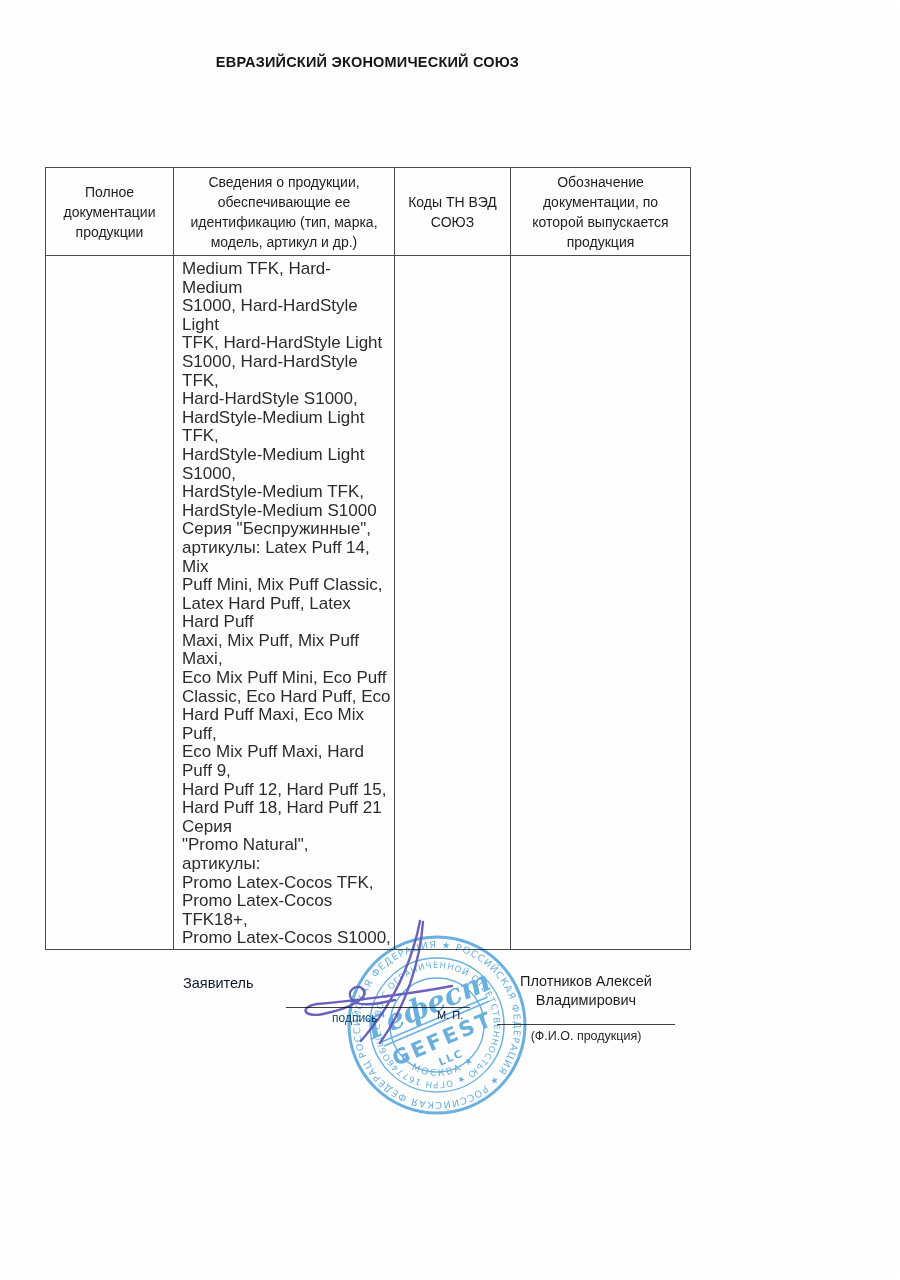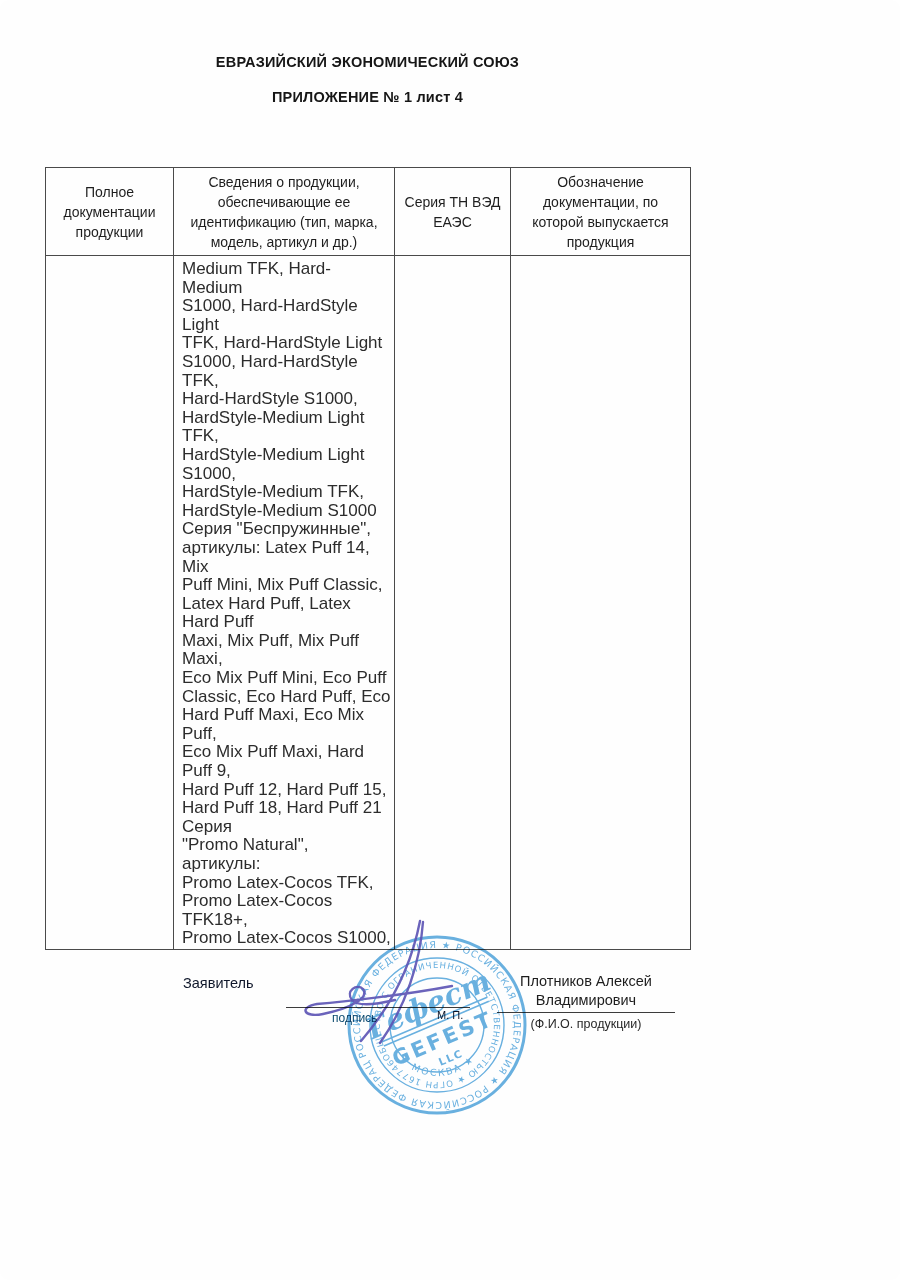--- a/index.html
+++ b/index.html
@@ -34,49 +34,48 @@
 
   .sig-label{position:absolute;font-size:14.5px;color:#0f172a;}
   #applicant-label{left:183px;top:975px;}
   .sig-line-left{position:absolute;left:286px;top:1007px;width:184px;border-top:1.6px solid #3c3c3c;}
   #signature-caption{left:332px;top:1011px;font-size:12px;color:#0c4a6e;}
   #seal-label{left:437px;top:1009px;font-size:11px;}
   .name-block{
     position:absolute;left:497px;top:972px;width:178px;text-align:center;
     font-size:14.5px;line-height:18.5px;color:#1d1d1d;
   }
-  .name-lines{white-space:pre-line;border-bottom:1.6px solid #3c3c3c;padding-bottom:3px;}
+  .name-lines{white-space:pre-line;border-bottom:1.6px solid #3c3c3c;padding-bottom:15px;}
   .name-caption{font-size:12.5px;margin-top:2px;color:#262626;}
 
   svg.ink-overlay{
     position:absolute;left:0;top:0;pointer-events:none;
     mix-blend-mode:multiply;
   }
   .stamp-text{font-family:"DejaVu Sans",sans-serif;}
 </style>
 </head>
 <body>
 
 <div class="page">
 
   <div id="hdr1" class="doc-header">ЕВРАЗИЙСКИЙ ЭКОНОМИЧЕСКИЙ СОЮЗ</div>
-  <div id="hdr2" class="doc-header">ПРИЛОЖЕНИЕ № 1 лист 4</div>
 
   <table class="products">
     <colgroup>
       <col style="width:128px">
         <col style="width:221px">
         <col style="width:116px">
         <col style="width:180px">
     </colgroup>
     <tbody>
       <tr class="head-row">
         <td class="c1h">Полное документации продукции</td>
         <td class="c2h">Сведения о продукции, обеспечивающие ее идентификацию (тип, марка, модель, артикул и др.)</td>
-        <td class="c3h">Серия ТН ВЭД ЕАЭС</td>
+        <td class="c3h">Коды ТН ВЭД СОЮЗ</td>
         <td class="c4h">Обозначение документации, по которой выпускается продукция</td>
       </tr>
       <tr class="body-row">
         <td></td>
         <td>
           <div class="ident-box">Medium TFK, Hard-Medium
 S1000, Hard-HardStyle Light
 TFK, Hard-HardStyle Light
 S1000, Hard-HardStyle TFK,
 Hard-HardStyle S1000,
@@ -120,21 +119,21 @@
   </table>
 
   <div id="applicant-label" class="sig-label">Заявитель</div>
   <div class="sig-line-left"></div>
   <div id="signature-caption" class="sig-label">подпись</div>
   <div id="seal-label" class="sig-label">М. П.</div>
 
   <div class="name-block">
     <div class="name-lines">Плотников Алексей
 Владимирович</div>
-    <div class="name-caption">(Ф.И.О. продукции)</div>
+    <div class="name-caption">(Ф.И.О. продукция)</div>
   </div>
 
   <svg class="ink-overlay" width="900" height="1280" viewBox="0 0 900 1280">
     <defs>
       <path id="ringOuter" d="M 360 1025 a 77 77 0 1 1 154 0 a 77 77 0 1 1 -154 0"></path>
       <path id="ringInner" d="M 380 1025 a 57 57 0 1 1 114 0 a 57 57 0 1 1 -114 0"></path>
       <path id="arcBottom" d="M 386 1025 A 51 51 0 0 0 488 1025"></path>
     </defs>
 
     <g opacity="0.78">

